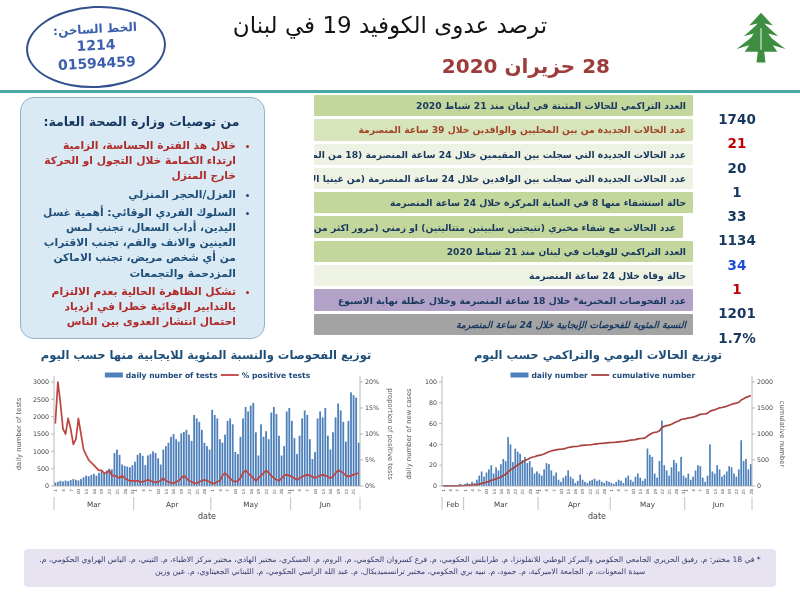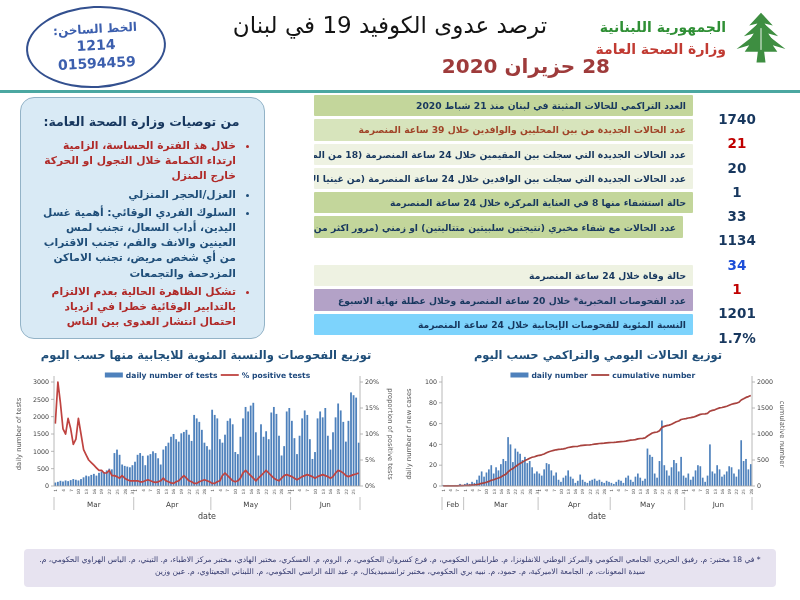--- a/index.html
+++ b/index.html
@@ -77,24 +77,20 @@
 <div class="hotline">
   <div class="lbl">الخط الساخن:</div>
   <div class="num">1214</div>
   <div class="num">01594459</div>
 </div>
 
 <div class="page-title">ترصد عدوى الكوفيد 19 في لبنان</div>
 <div class="report-date">28 حزيران 2020</div>
 
 <div class="ministry">
-  <div class="names">
-    <div class="l1">الجمهورية اللبنانية</div>
-    <div class="l2">وزارة الصحة العامة</div>
-  </div>
   <svg width="58" height="62" viewBox="0 0 64 64">
     <polygon points="32,3 45,17 36,15 39,20 25,20 28,15 19,17" fill="#3e8e41"></polygon>
     <polygon points="32,12 51,29 40,26 44,32 20,32 24,26 13,29" fill="#3e8e41"></polygon>
     <polygon points="32,22 59,43 45,39 50,46 14,46 19,39 5,43" fill="#3e8e41"></polygon>
     <path d="M29 42 L35 42 L37 58 L27 58 Z" fill="#3e8e41"></path>
     <line x1="32" y1="20" x2="32" y2="44" stroke="#ffffff" stroke-width="1"></line>
   </svg>
 </div>
 
 <div class="divider"></div>
@@ -129,32 +125,33 @@
     <div class="stat-row">
       <div class="stat-value" style="background: rgb(195, 214, 155); color: rgb(23, 55, 94);">33</div>
       <div class="stat-label" style="background: rgb(195, 214, 155); color: rgb(23, 55, 94);">حالة استشفاء منها 8 في العناية المركزة خلال 24 ساعة المنصرمة</div>
     </div>
     <div class="stat-row">
       <div class="stat-value" style="background: rgb(195, 214, 155); color: rgb(23, 55, 94); padding-left: 10px;">1134</div>
       <div class="stat-label" style="background: rgb(195, 214, 155); color: rgb(23, 55, 94);">عدد الحالات مع شفاء مخبري (نتيجتين سلبيتين متتاليتين) او زمني (مرور اكثر من 30 يوما)</div>
     </div>
     <div class="stat-row">
       <div class="stat-value" style="background: rgb(195, 214, 155); color: #1d4ed8;">34</div>
+      <div class="stat-label" style="background: rgb(195, 214, 155); color: rgb(23, 55, 94);">العدد التراكمي للوفيات في لبنان منذ 21 شباط 2020</div>
     </div>
     <div class="stat-row">
       <div class="stat-value" style="background: rgb(238, 242, 226); color: rgb(192, 0, 0);">1</div>
       <div class="stat-label" style="background: rgb(238, 242, 226); color: rgb(23, 55, 94);">حالة وفاة خلال 24 ساعة المنصرمة</div>
     </div>
     <div class="stat-row">
       <div class="stat-value" style="background: rgb(179, 162, 199); color: rgb(23, 55, 94);">1201</div>
-      <div class="stat-label" style="background: rgb(179, 162, 199); color: rgb(23, 55, 94);">عدد الفحوصات المخبرية* خلال 20 ساعة المنصرمة وخلال عطلة نهاية الاسبوع</div>
+      <div class="stat-label" style="background: rgb(179, 162, 199); color: rgb(23, 55, 94);">عدد الفحوصات المخبرية* خلال 18 ساعة المنصرمة وخلال عطلة نهاية الاسبوع</div>
     </div>
     <div class="stat-row">
       <div class="stat-value" style="background: rgb(230, 224, 238); color: rgb(23, 55, 94);">1.7%</div>
-      <div class="stat-label" style="background: #7dd3fc; color: rgb(23, 55, 94);">النسبة المئوية للفحوصات الإيجابية خلال 24 ساعة المنصرمة</div>
+      <div class="stat-label" style="background: #a3a3a3; color: rgb(23, 55, 94); font-style: italic;">النسبة المئوية للفحوصات الإيجابية خلال 24 ساعة المنصرمة</div>
     </div>
   </div>
 
 <div class="chart-title" id="title-left">توزيع الفحوصات والنسبة المئوية للايجابية منها حسب اليوم</div>
 <div class="chart-title" id="title-right">توزيع الحالات اليومي والتراكمي حسب اليوم</div>
 <svg id="chart1" class="chart-svg" width="388" height="182">
     <rect x="42.39" y="118.53" width="1.80" height="3.47" fill="#4e81bc"></rect>
     <rect x="44.96" y="117.84" width="1.80" height="4.16" fill="#4e81bc"></rect>
     <rect x="47.53" y="116.80" width="1.80" height="5.20" fill="#4e81bc"></rect>
     <rect x="50.10" y="117.49" width="1.80" height="4.51" fill="#4e81bc"></rect>

